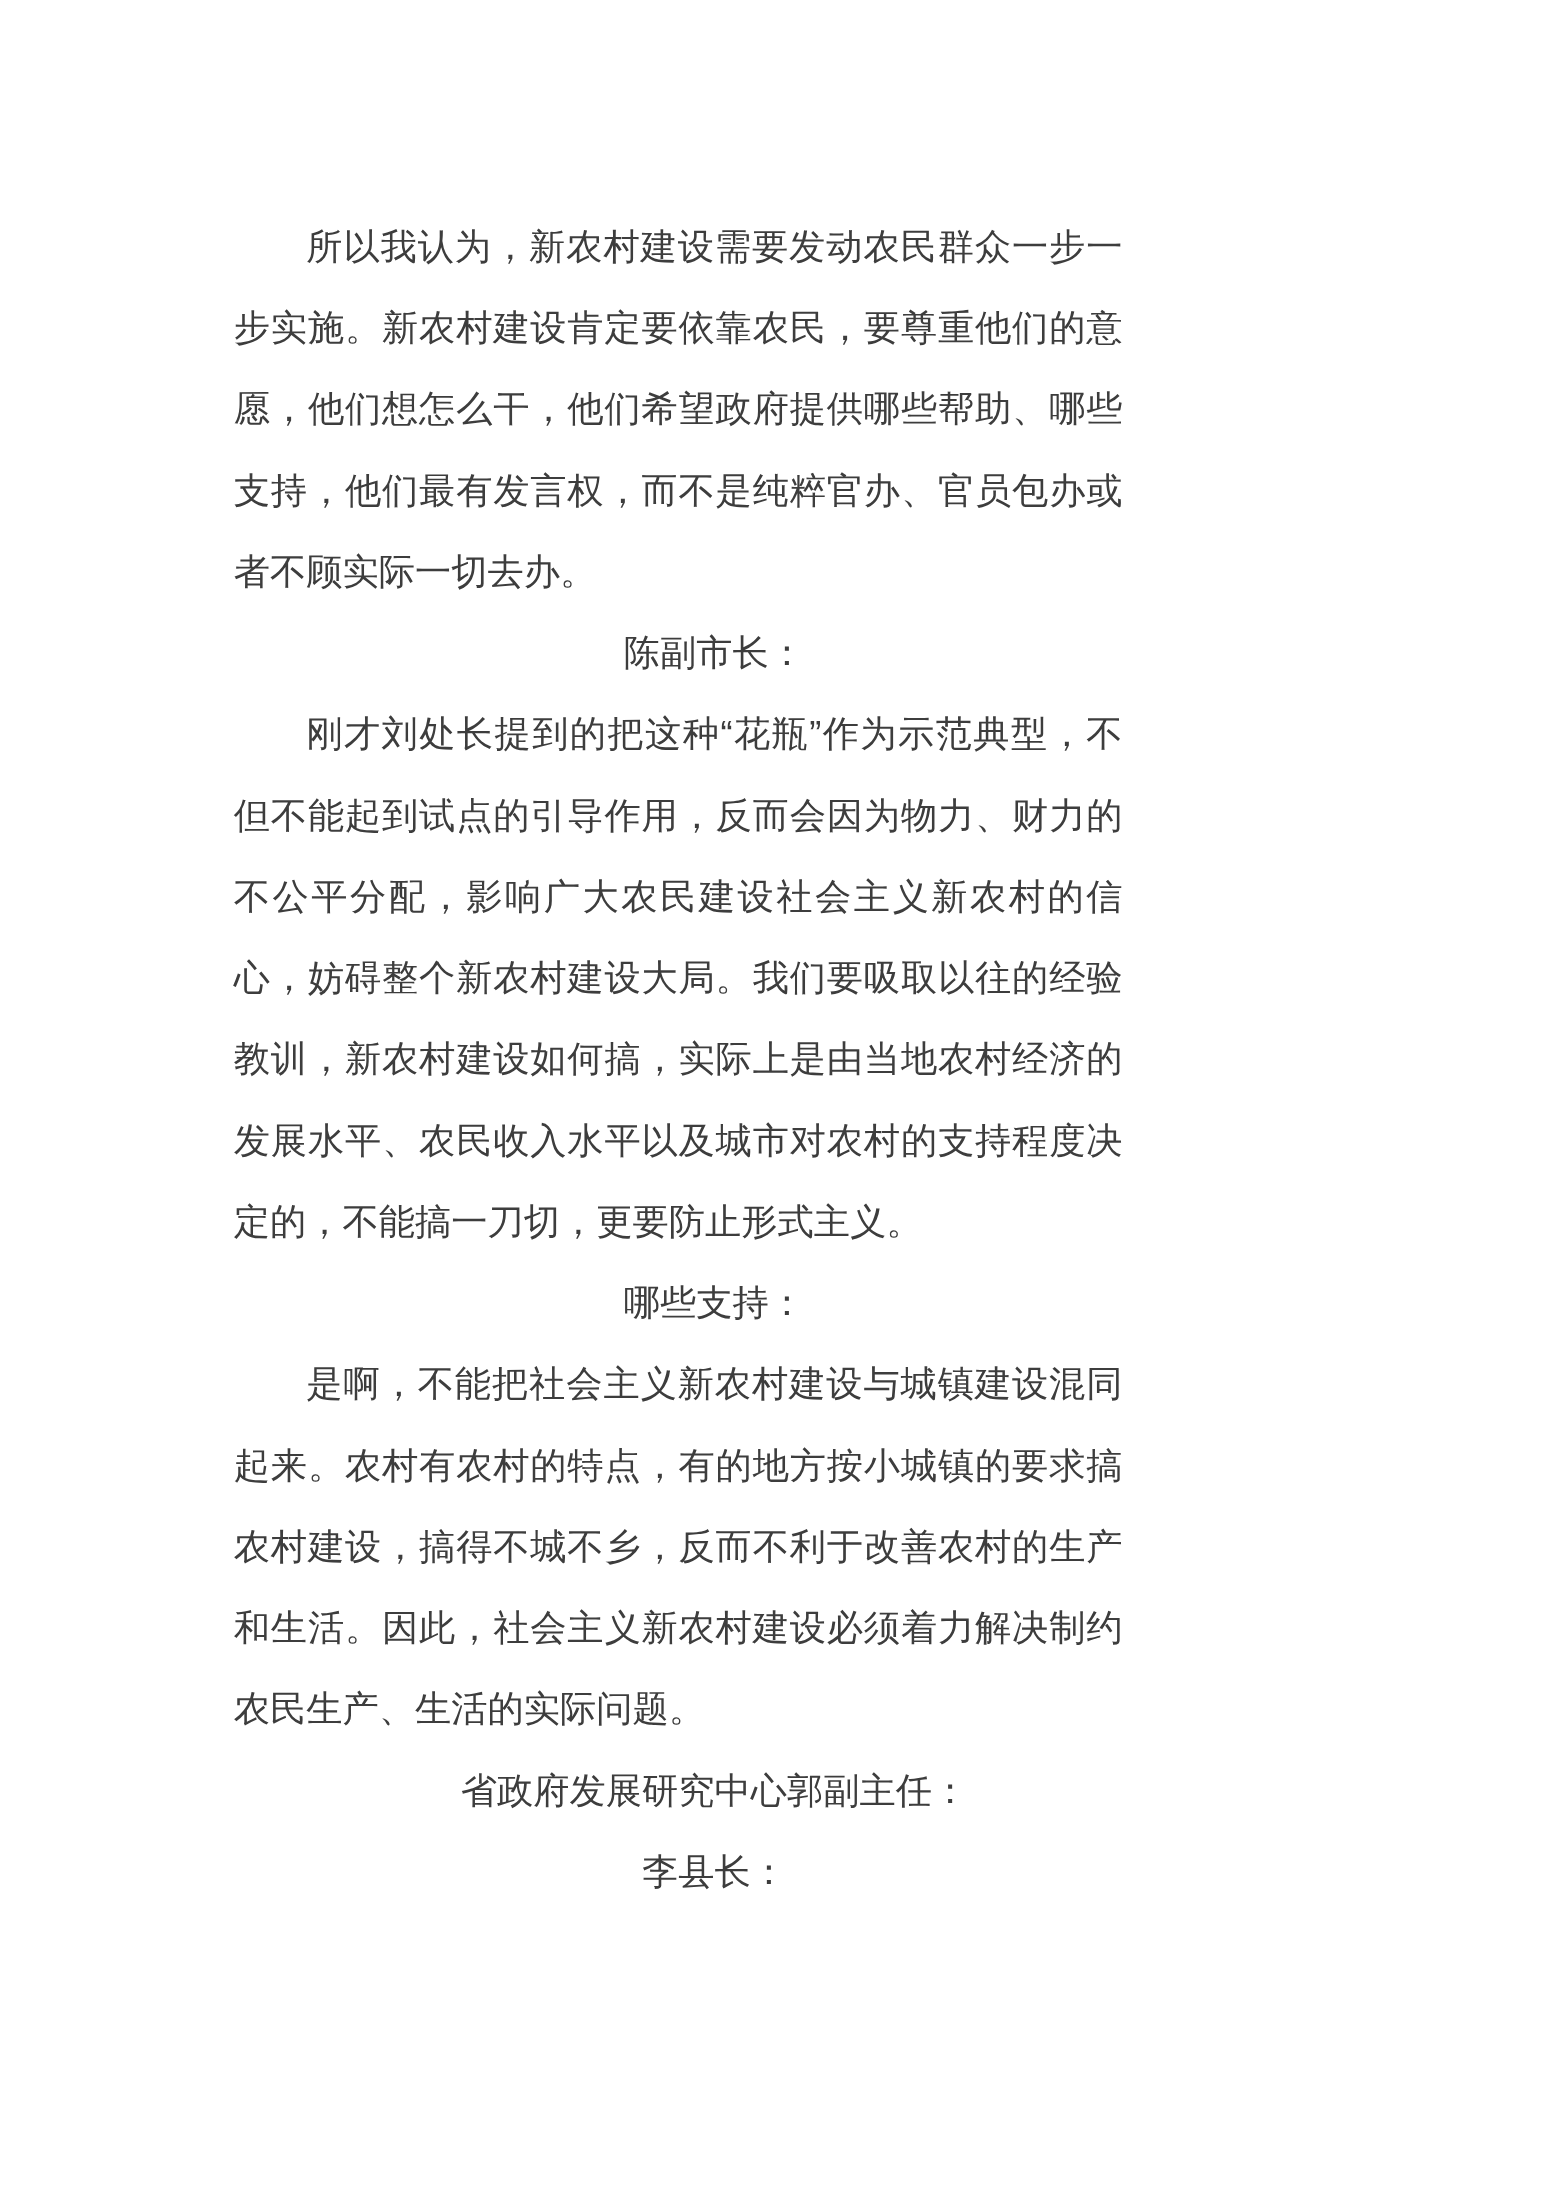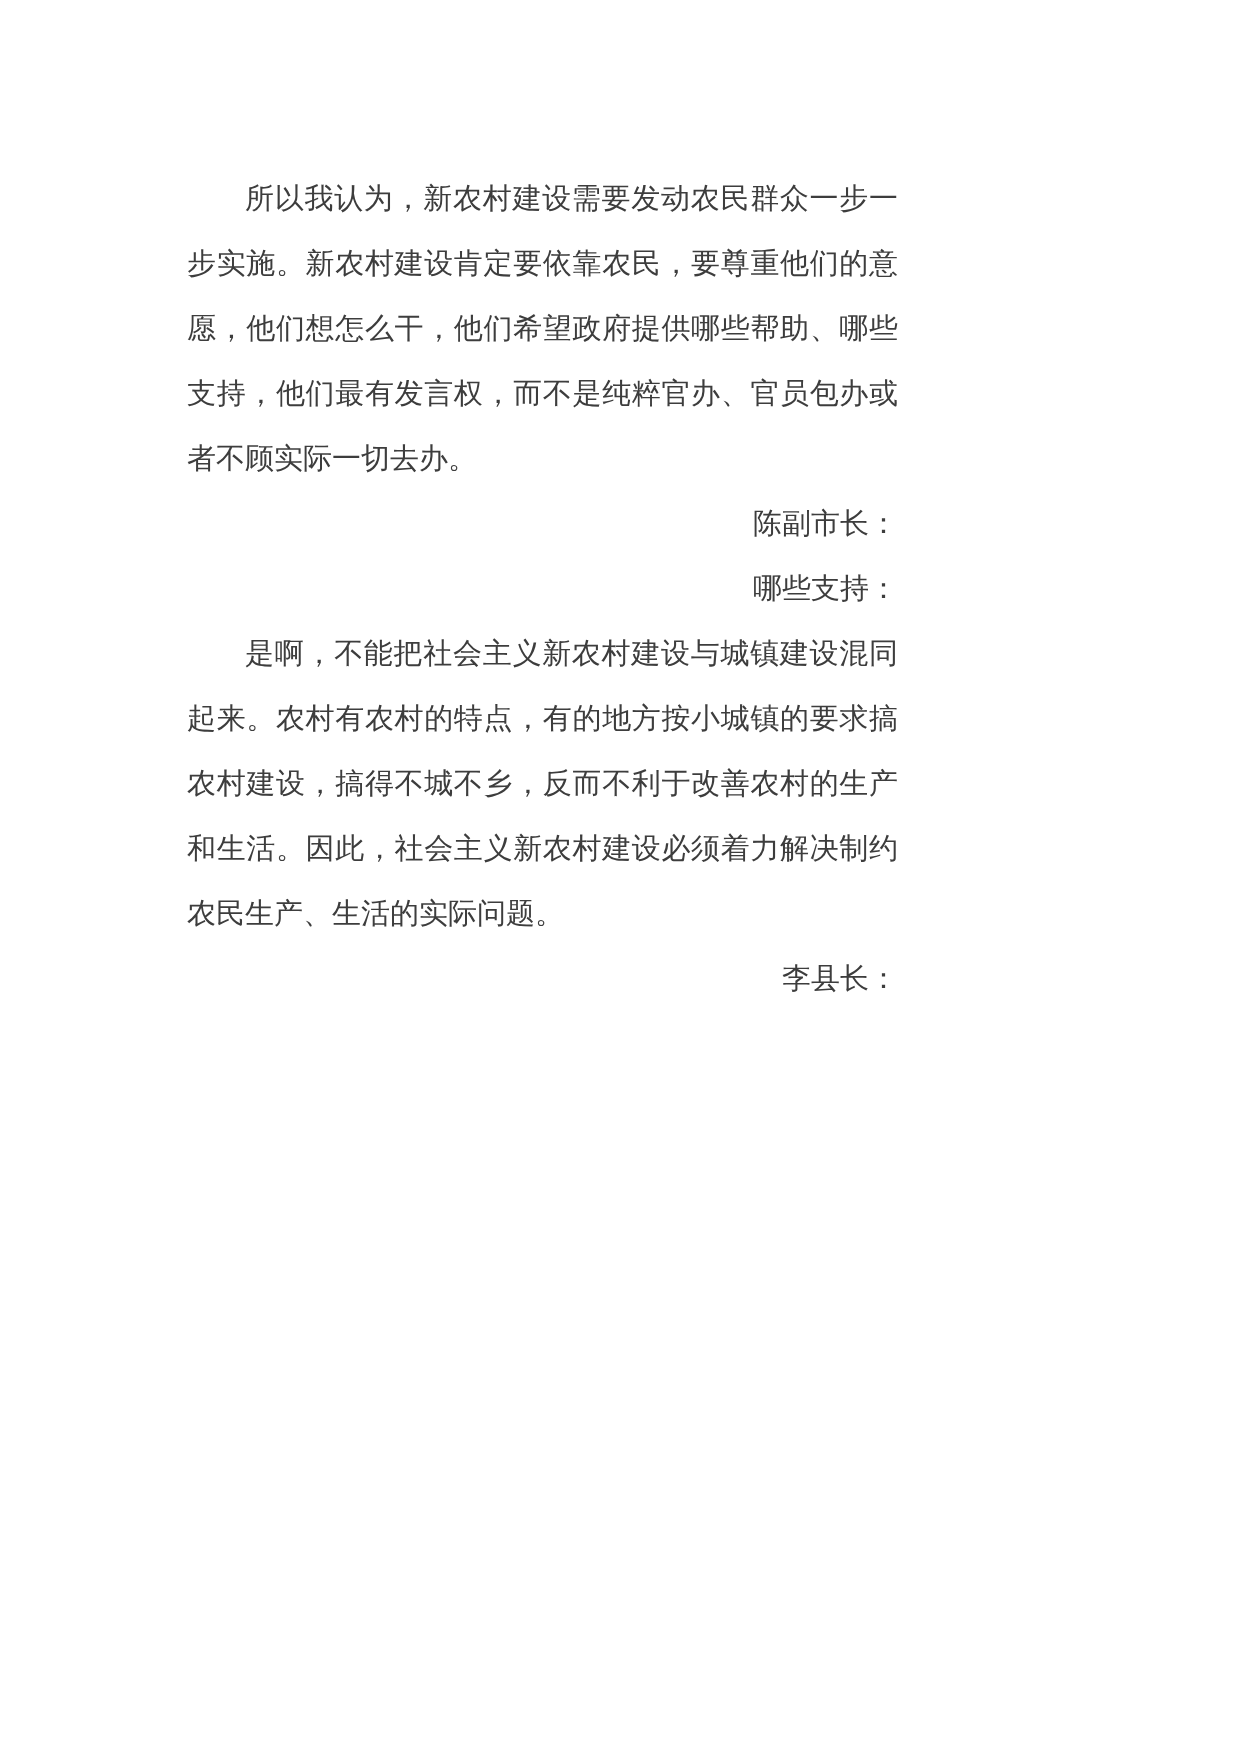--- a/index.html
+++ b/index.html
@@ -28,27 +28,29 @@
   }
   .doc-body p {
     margin: 0;
     padding: 0;
     text-indent: 2em;
     text-align: justify;
     text-justify: inter-ideograph;
     word-break: break-all;
   }
   .doc-body p.speaker {
-    text-align: right;
+    text-align: center;
   }
 </style>
 </head>
 <body style="background: rgb(255, 255, 255);">
 
 <div class="page">
   <div class="doc-body" style="color: rgb(61, 61, 61);">
     <p>所以我认为，新农村建设需要发动农民群众一步一步实施。新农村建设肯定要依靠农民，要尊重他们的意愿，他们想怎么干，他们希望政府提供哪些帮助、哪些支持，他们最有发言权，而不是纯粹官办、官员包办或者不顾实际一切去办。</p>
     <p class="speaker">陈副市长：</p>
+    <p>刚才刘处长提到的把这种“花瓶”作为示范典型，不但不能起到试点的引导作用，反而会因为物力、财力的不公平分配，影响广大农民建设社会主义新农村的信心，妨碍整个新农村建设大局。我们要吸取以往的经验教训，新农村建设如何搞，实际上是由当地农村经济的发展水平、农民收入水平以及城市对农村的支持程度决定的，不能搞一刀切，更要防止形式主义。</p>
     <p class="speaker">哪些支持：</p>
     <p>是啊，不能把社会主义新农村建设与城镇建设混同起来。农村有农村的特点，有的地方按小城镇的要求搞农村建设，搞得不城不乡，反而不利于改善农村的生产和生活。因此，社会主义新农村建设必须着力解决制约农民生产、生活的实际问题。</p>
+    <p class="speaker">省政府发展研究中心郭副主任：</p>
     <p class="speaker">李县长：</p>
   </div>
 </div>
 
 </body></html>

